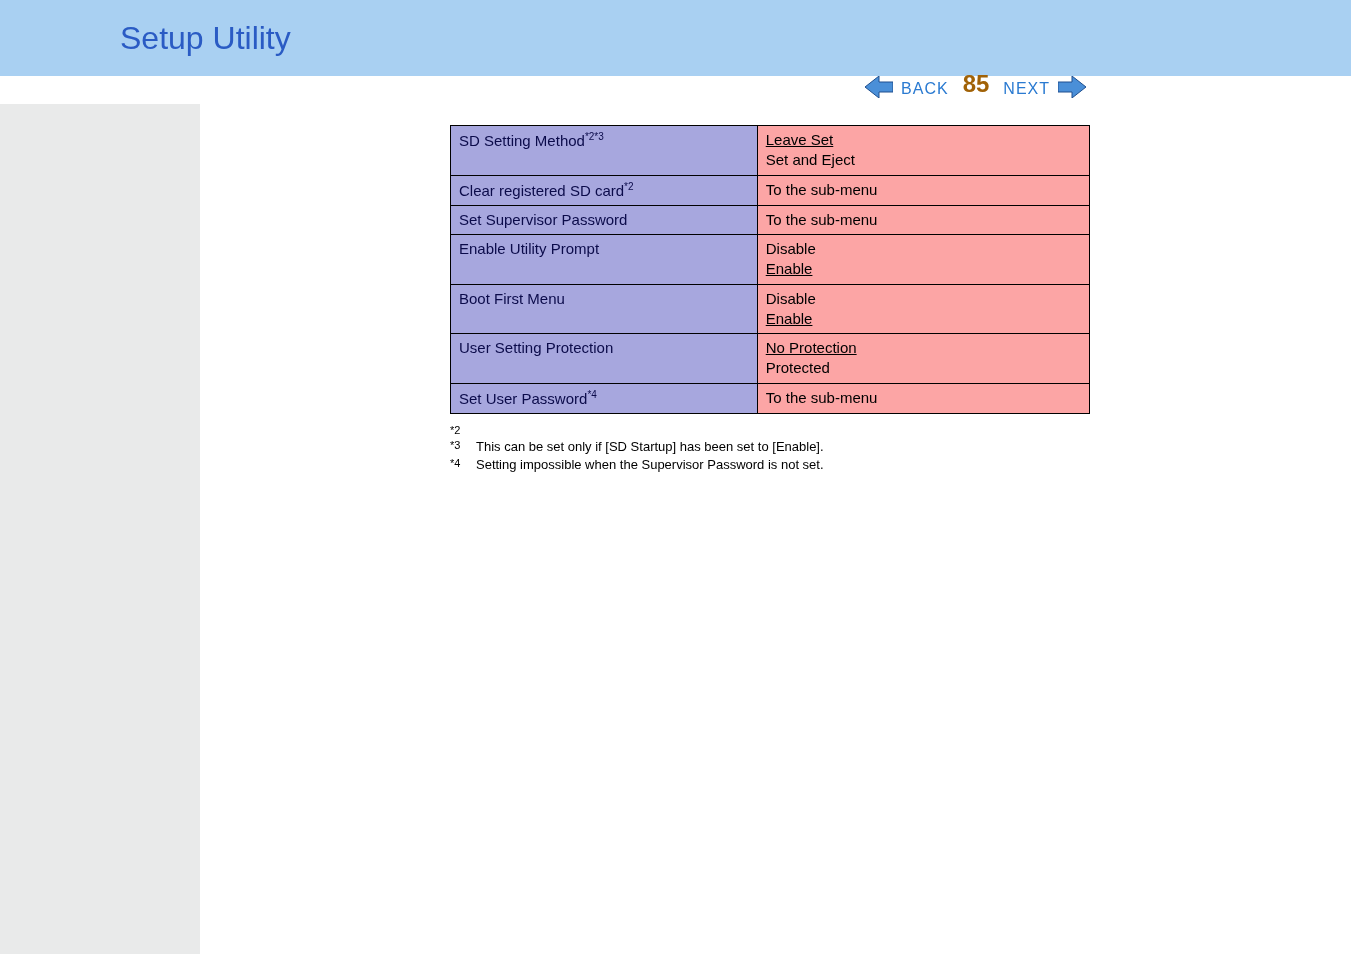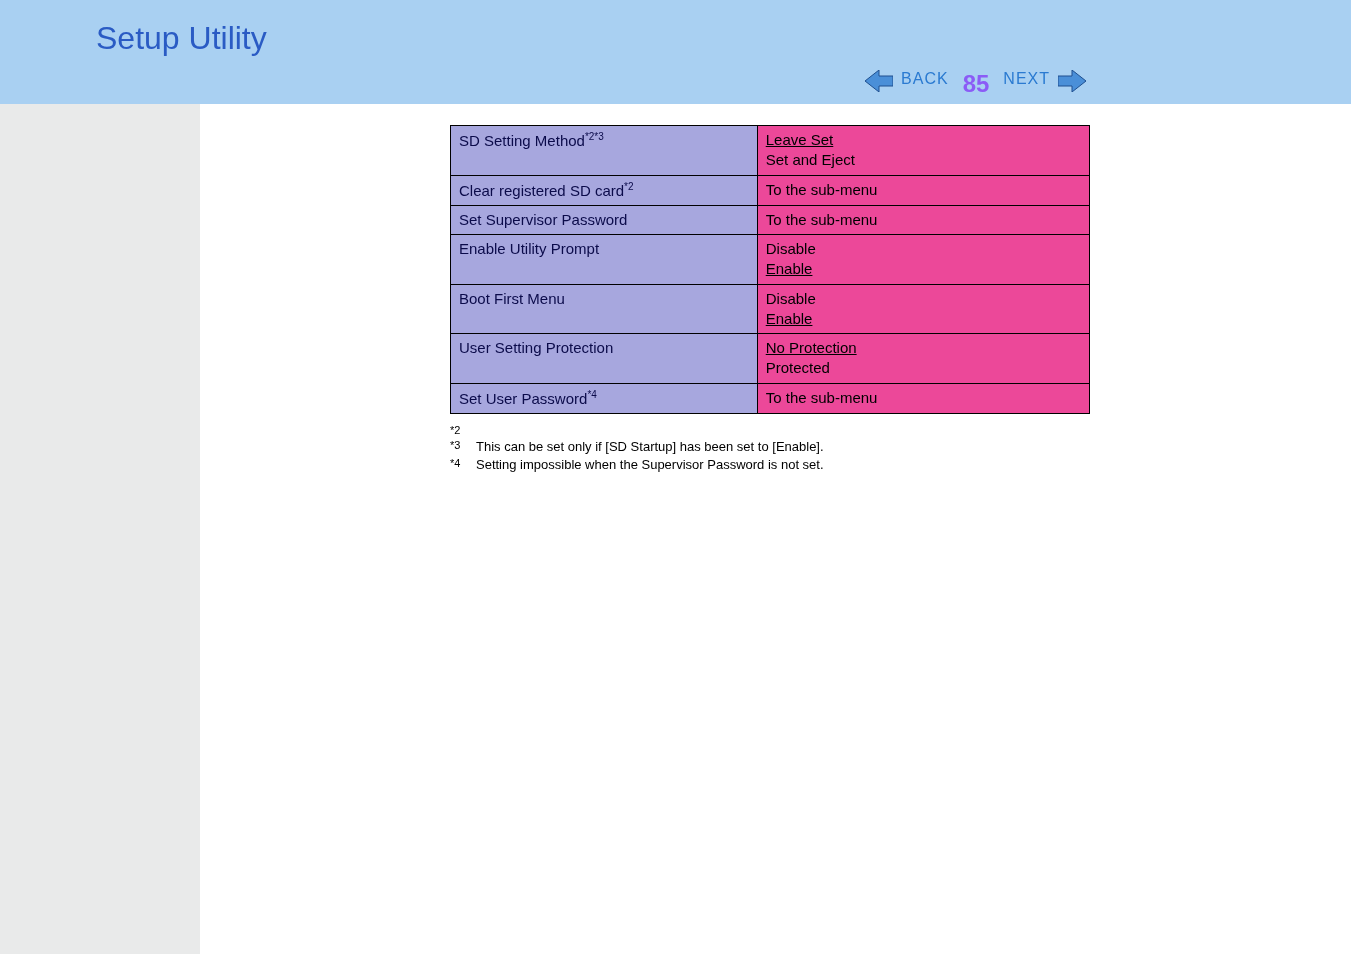--- a/index.html
+++ b/index.html
@@ -5,58 +5,58 @@
   * { box-sizing: border-box; margin: 0; padding: 0; }
   body {
     font-family: Arial, Helvetica, sans-serif;
     background: #ffffff;
     width: 1351px;
     height: 954px;
     overflow: hidden;
   }
   .header-bar {
     background: #a9d0f2;
-    height: 104px;
+    height: 76px;
     width: 100%;
-    padding-left: 96px;
+    padding-left: 120px;
     padding-top: 20px;
   }
   .header-title {
     color: #2a5bc4;
     font-size: 32px;
     font-weight: normal;
   }
   .left-sidebar {
     position: absolute;
     left: 0;
     top: 104px;
     width: 200px;
     height: 850px;
     background: #e9eaea;
   }
   .nav-bar {
     position: absolute;
     top: 70px;
     right: 265px;
     display: flex;
-    align-items: flex-start;
+    align-items: flex-end;
     gap: 8px;
   }
   .arrow-left, .arrow-right {
     width: 28px;
     height: 22px;
     flex-shrink: 0;
   }
   .nav-back, .nav-next {
     color: #2a7ad1;
     font-size: 16px;
     letter-spacing: 1px;
   }
   .nav-page {
-    color: #8b5cf6;
+    color: #a16207;
     font-size: 24px;
     font-weight: bold;
     margin: 0 6px;
   }
   .content {
     position: absolute;
     left: 450px;
     top: 125px;
     width: 640px;
   }
@@ -71,21 +71,21 @@
     font-size: 15px;
     vertical-align: top;
     line-height: 1.35;
   }
   table.setup td.label {
     background: #a7a7de;
     color: #0b0b4a;
     width: 48%;
   }
   table.setup td.value {
-    background: #ec4899;
+    background: #fca5a5;
     color: #000;
   }
   .sup {
     font-size: 10px;
     vertical-align: super;
   }
   .underline { text-decoration: underline; }
   .footnotes {
     margin-top: 10px;
     font-size: 13px;

